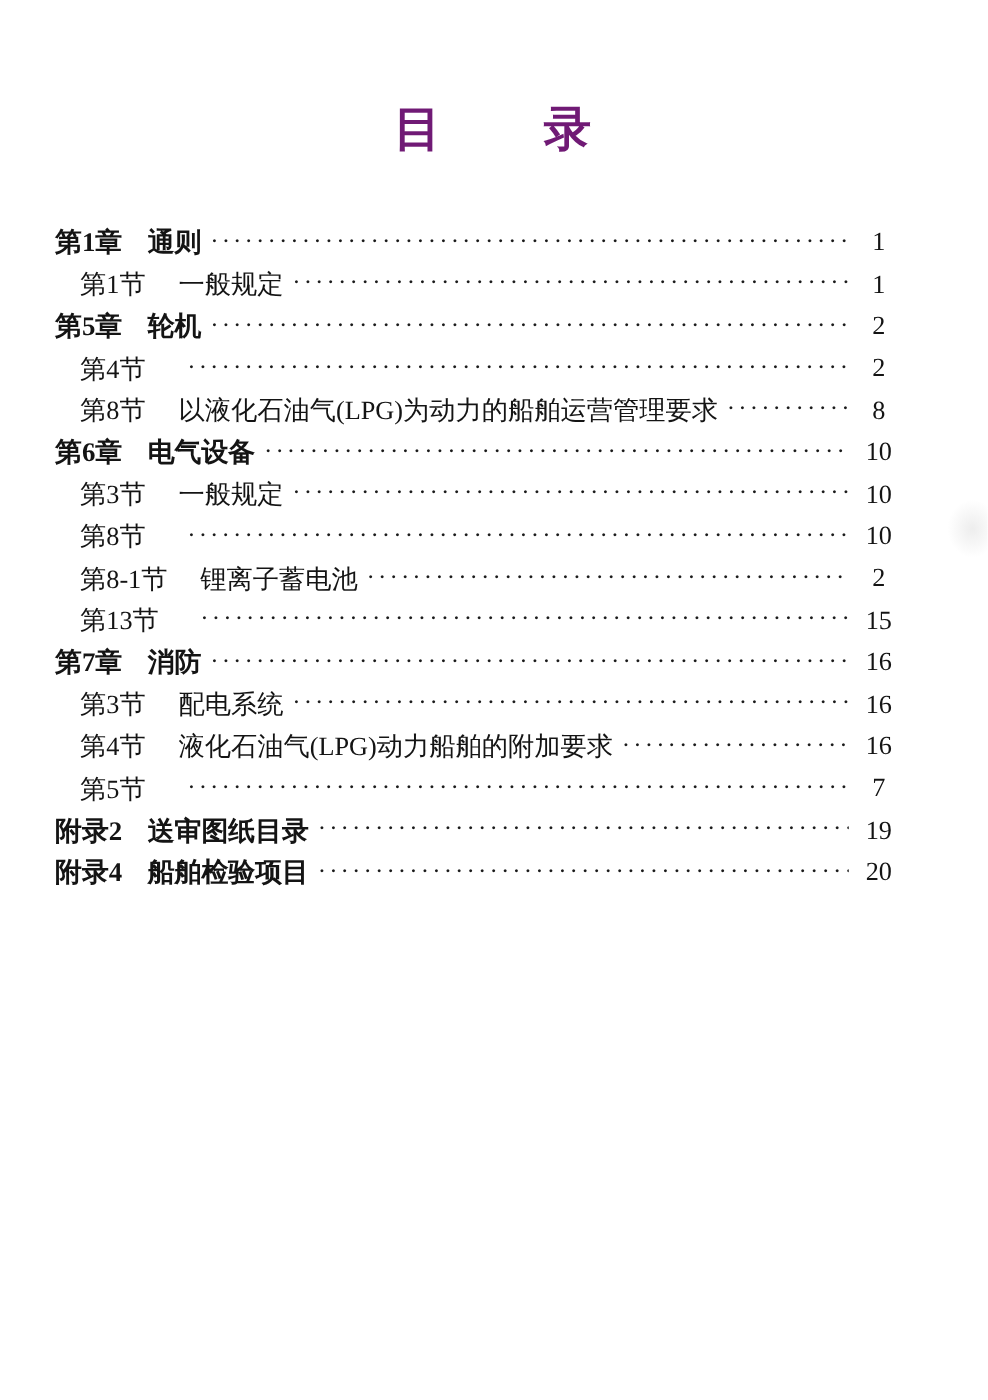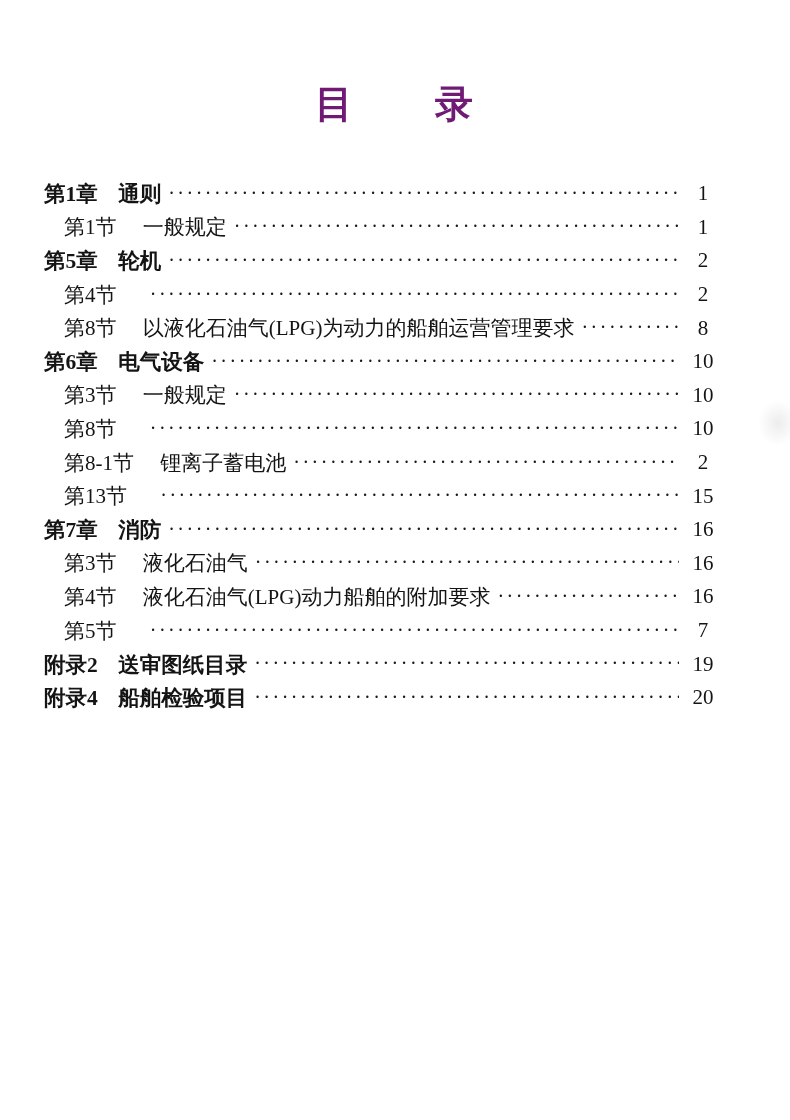--- a/index.html
+++ b/index.html
@@ -155,21 +155,21 @@
     <span class="pageno">15</span>
   </div>
       <div class="toc-row chapter">
     <span class="num">第7章</span>
     <span class="entry-title">消防</span>
     <span class="dots" aria-hidden="true">························································································································</span>
     <span class="pageno">16</span>
   </div>
       <div class="toc-row section">
     <span class="num">第3节</span>
-    <span class="entry-title">液化石油气</span>
+    <span class="entry-title">配电系统</span>
     <span class="dots" aria-hidden="true">························································································································</span>
     <span class="pageno">16</span>
   </div>
       <div class="toc-row section">
     <span class="num">第4节</span>
     <span class="entry-title">液化石油气(LPG)动力船舶的附加要求</span>
     <span class="dots" aria-hidden="true">························································································································</span>
     <span class="pageno">16</span>
   </div>
       <div class="toc-row section">

